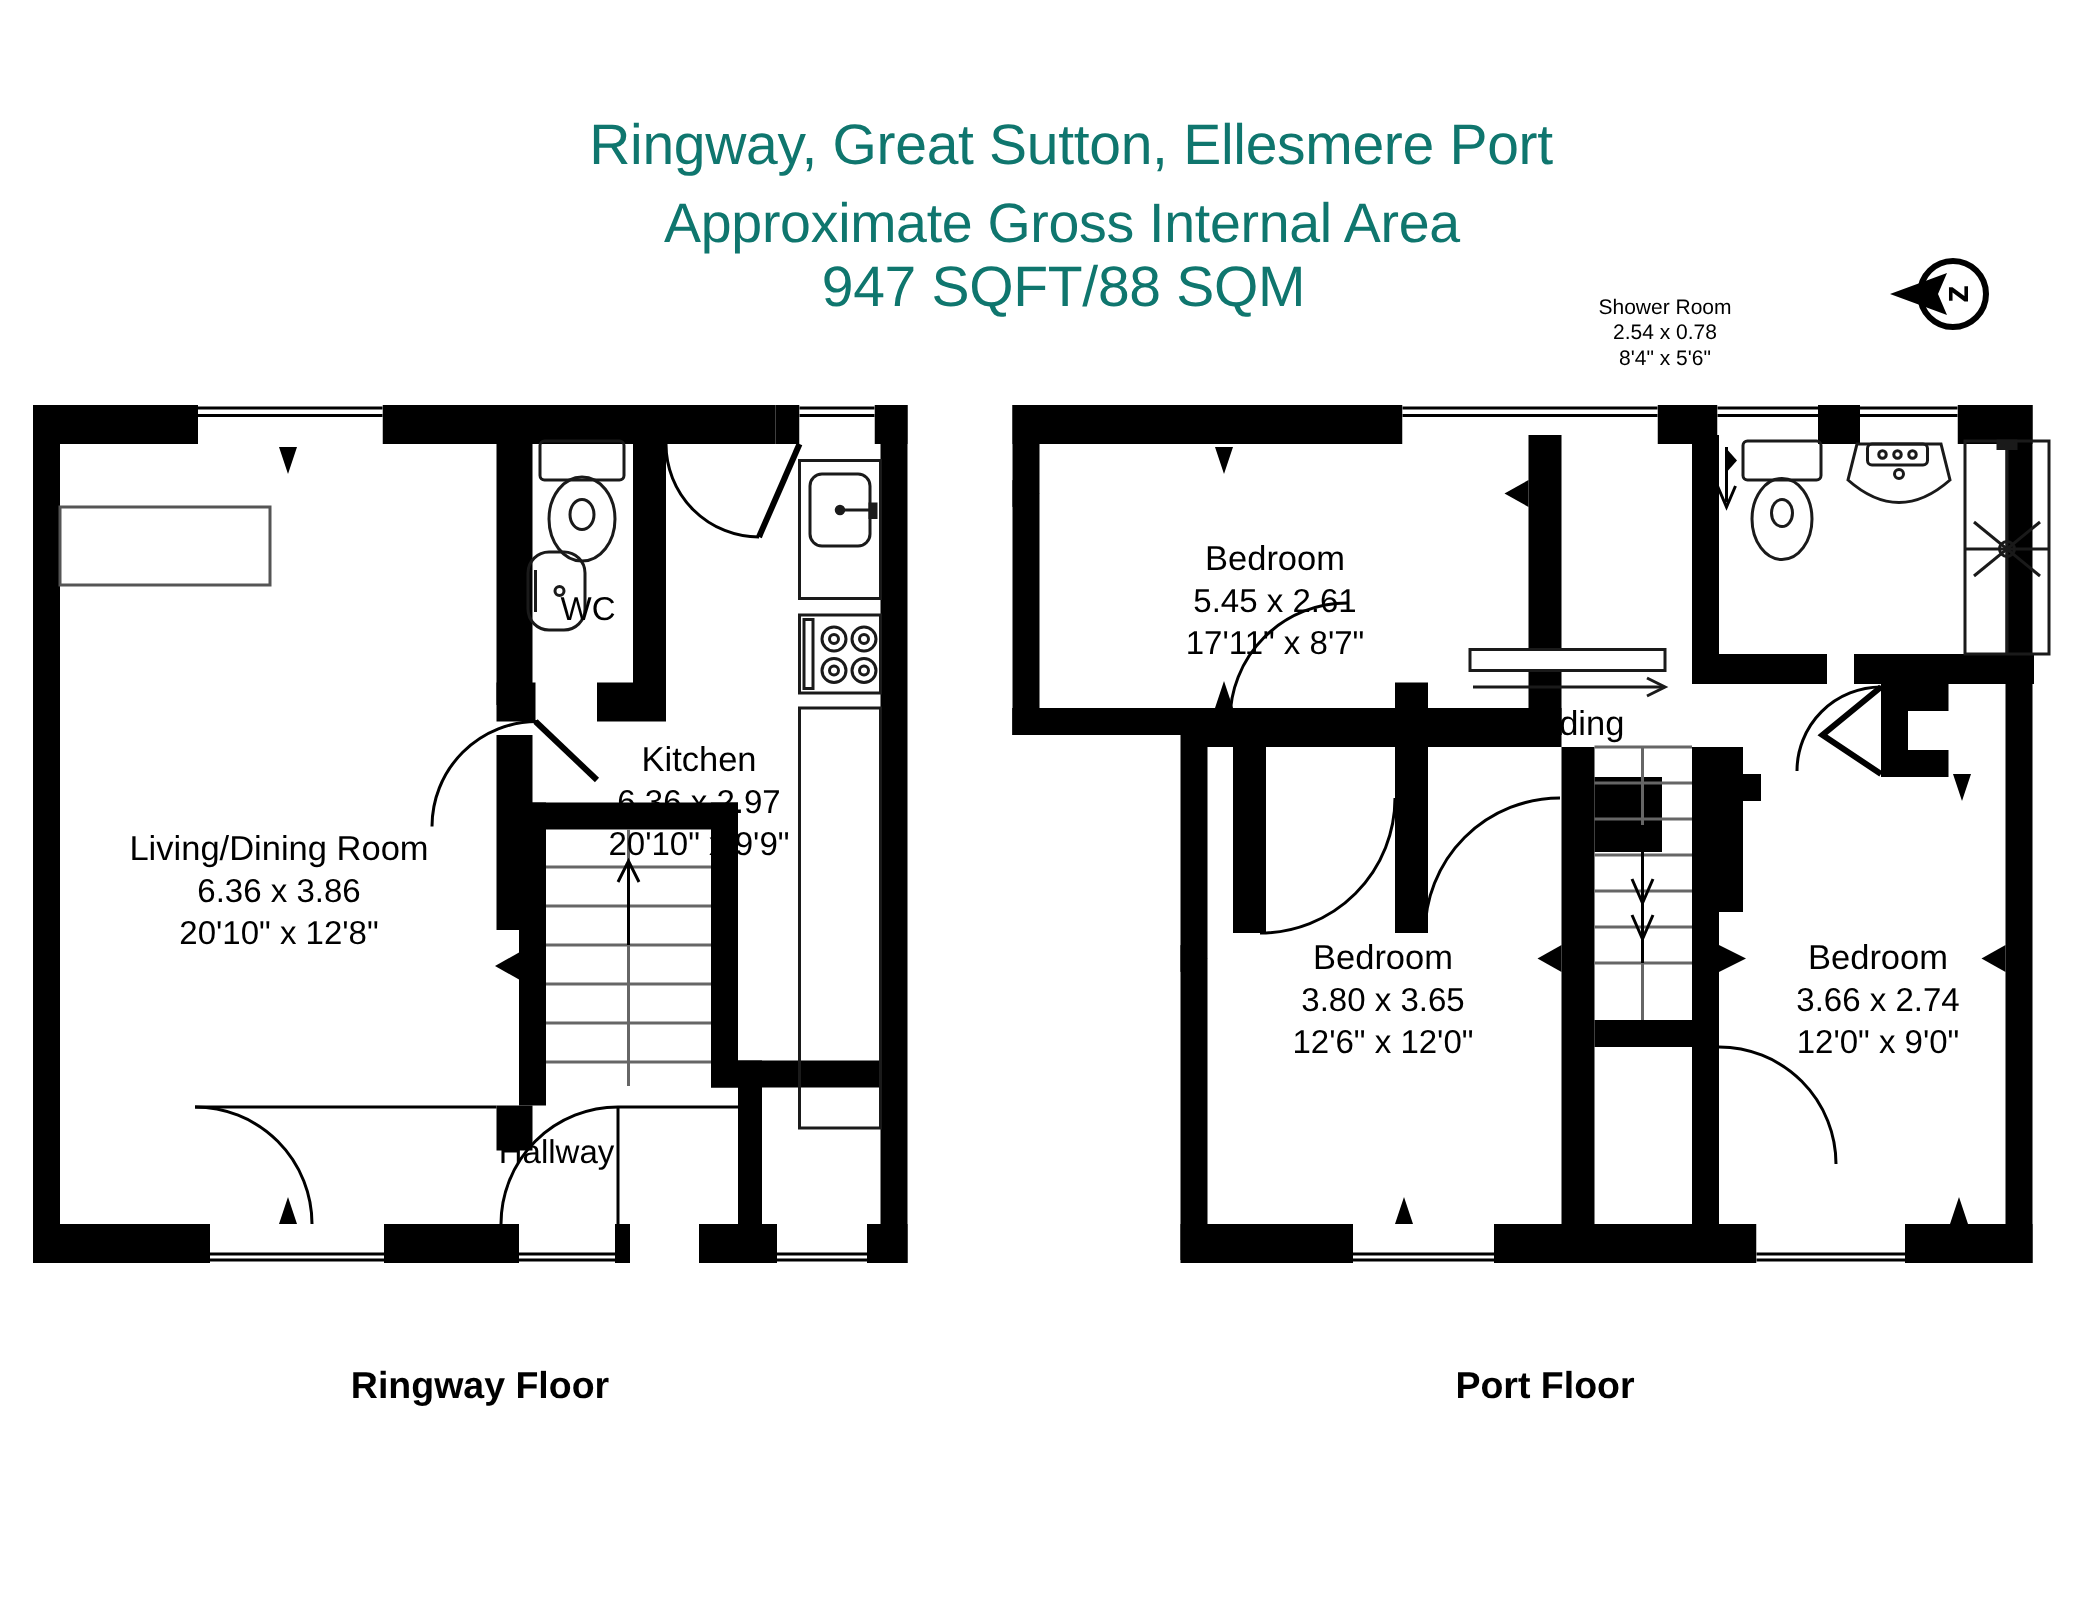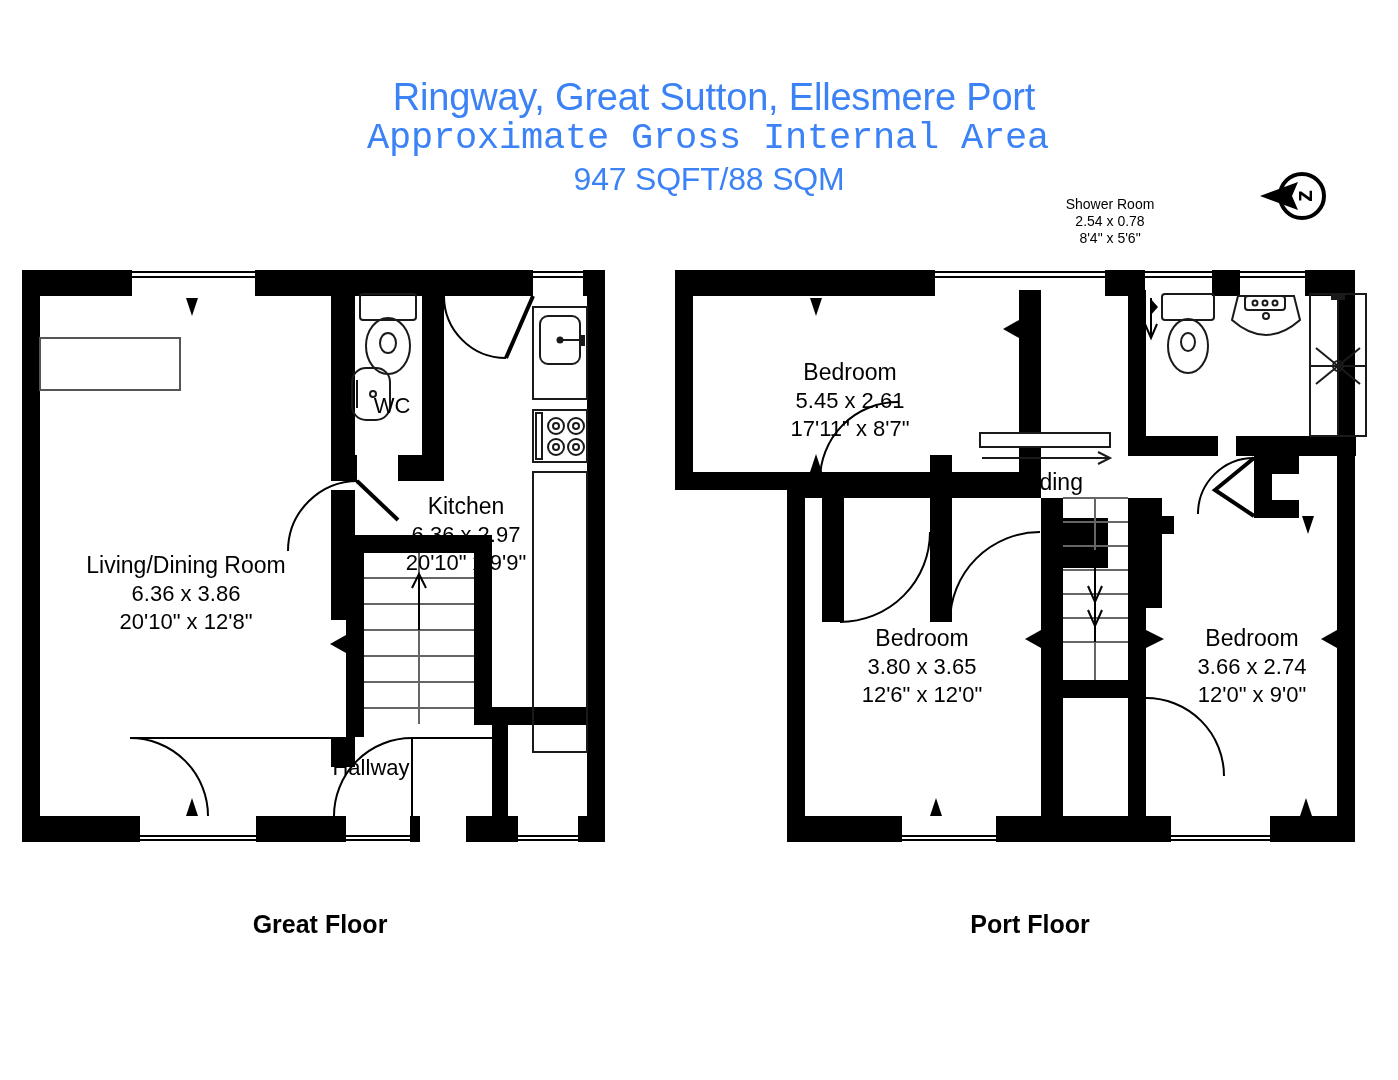--- a/index.html
+++ b/index.html
@@ -7,25 +7,25 @@
     width:1398px;height:1080px;position:relative;overflow:hidden;
     font-family:"Liberation Sans","DejaVu Sans",sans-serif;
     color:#000000;
   }
   .title-block{
     position:absolute;left:0;top:78px;width:1398px;text-align:center;
     line-height:1.0;pointer-events:none;
   }
   .title-line{
     display:block;font-size:38px;font-weight:400;letter-spacing:-0.2px;
-    color:#3b82f6;white-space:nowrap;
+    color:#0f766e;white-space:nowrap;
   }
   .title-line.l1{font-size:38px;padding-left:30px;}
-  .title-line.l2{font-size:37px;margin-top:4px;padding-left:18px;font-family:Liberation Mono, monospace;}
-  .title-line.l3{font-size:32px;margin-top:6px;padding-left:20px;}
+  .title-line.l2{font-size:37px;margin-top:14px;padding-left:18px;}
+  .title-line.l3{font-size:38px;margin-top:6px;padding-left:20px;}
 
   
   .compass{position:absolute;left:1258px;top:168px;width:72px;height:58px;}
   .compass svg{display:block;}
 
   
   .shower-cap{
     position:absolute;left:1020px;top:196px;width:180px;text-align:center;
     font-size:14px;line-height:1.22;
   }
@@ -410,17 +410,17 @@
     <text class="rm-label" x="272" y="424">3.80 x 3.65</text>
     <text class="rm-label" x="272" y="452">12'6" x 12'0"</text>
   </g>
   <g>
     <text class="rm-label big" x="602" y="396">Bedroom</text>
     <text class="rm-label" x="602" y="424">3.66 x 2.74</text>
     <text class="rm-label" x="602" y="452">12'0" x 9'0"</text>
   </g>
 </svg>
 
-<div class="floor-cap" id="cap-ground">Great Floor</div>
+<div class="floor-cap" id="cap-ground">Ringway Floor</div>
 <div class="floor-cap" id="cap-first">Port Floor</div>
 
 <div class="disclaimer">
 </div>
 
 </body></html>

